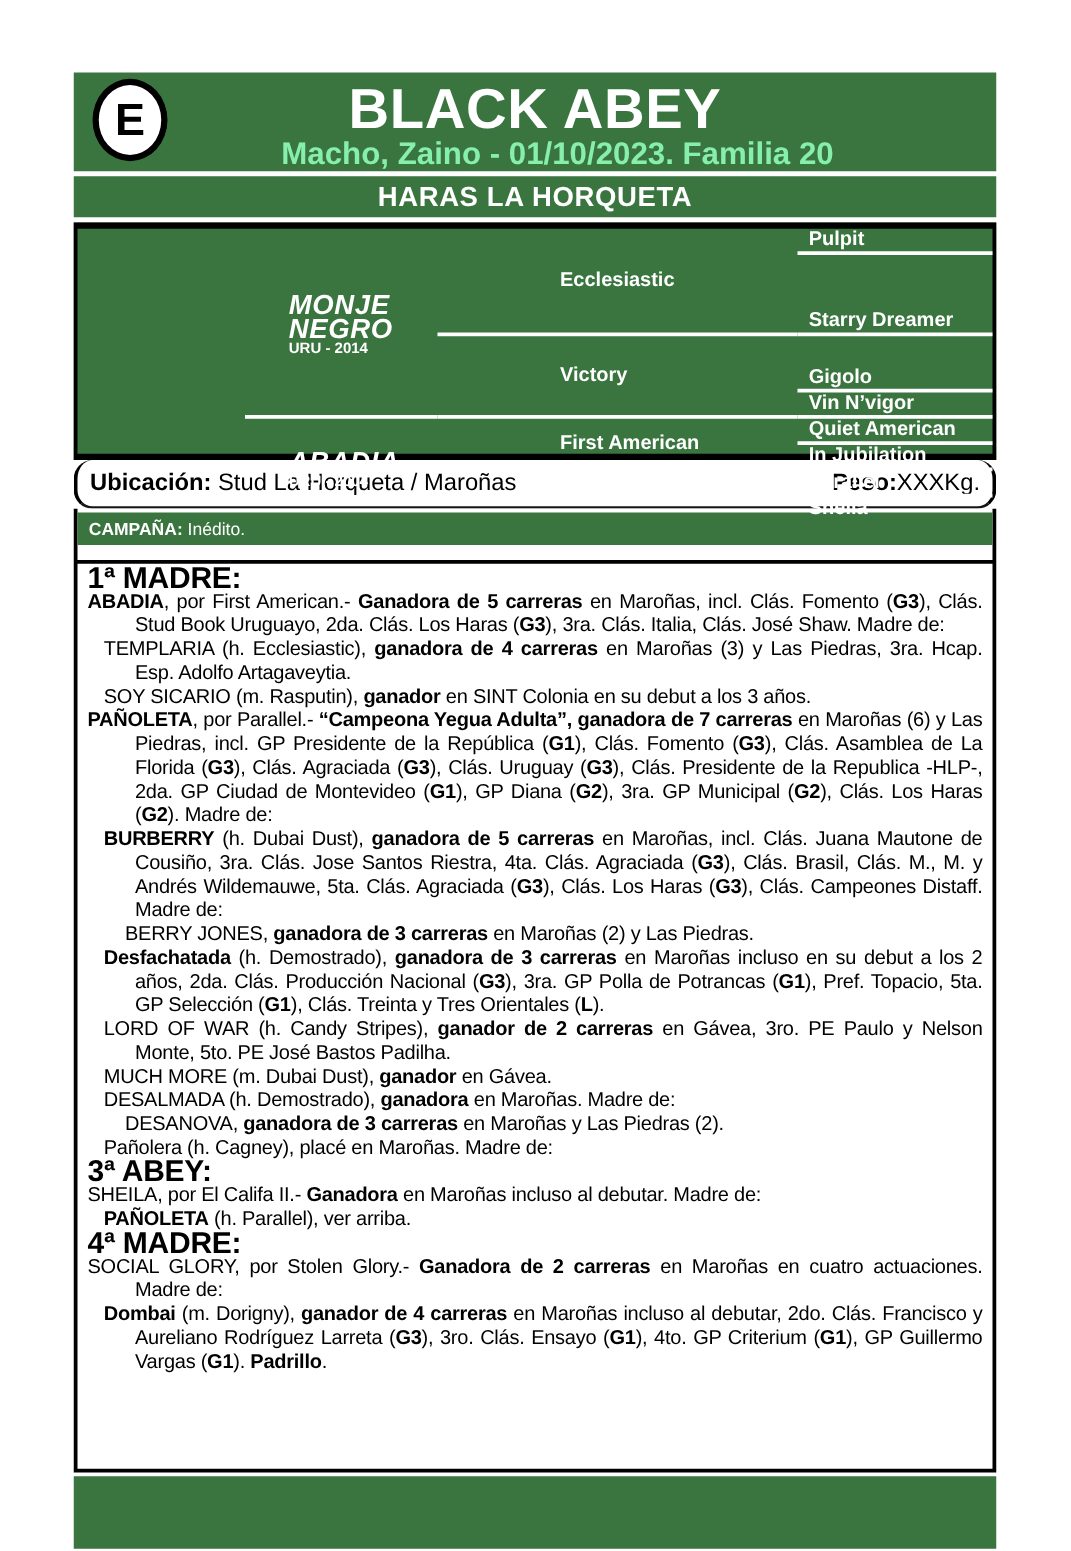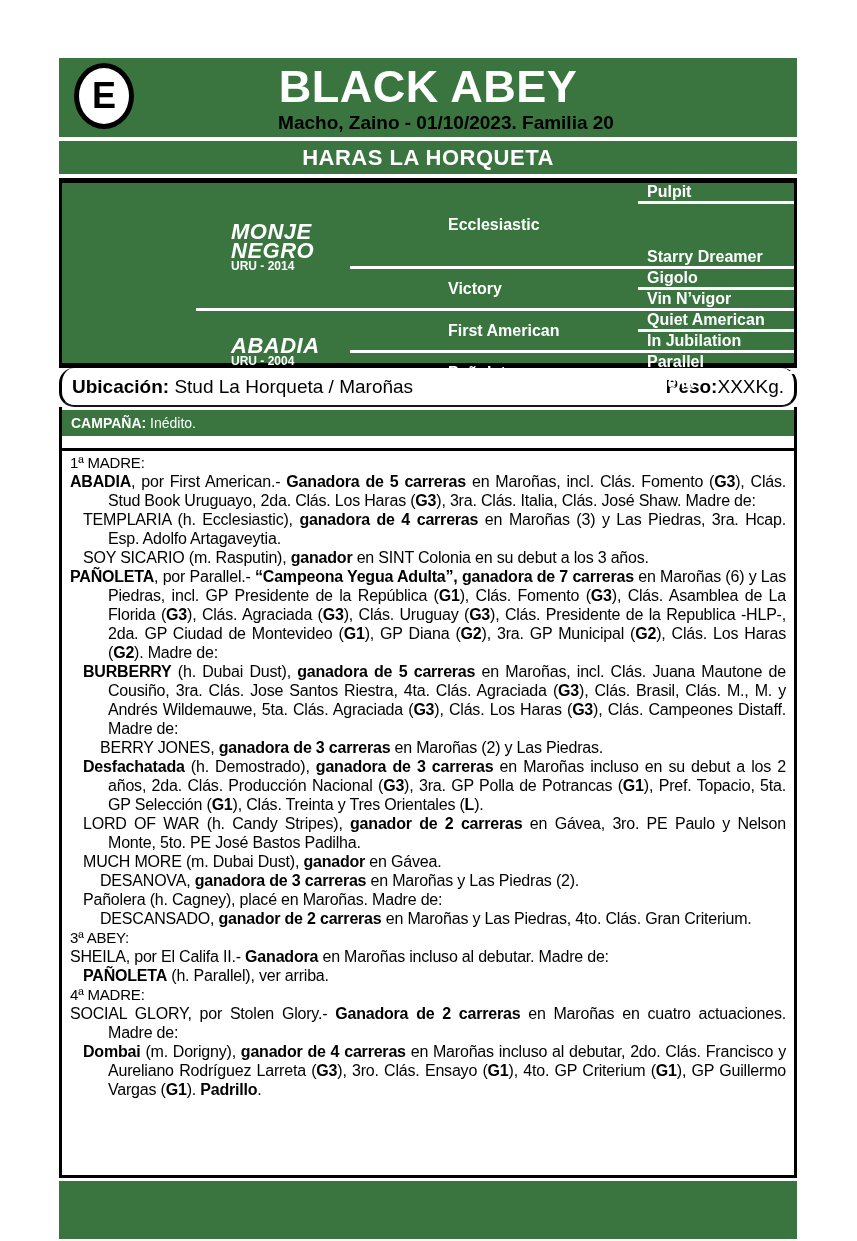--- a/index.html
+++ b/index.html
@@ -10,21 +10,21 @@
   
   .header-band { height:79px; background:var(--green); position:relative;
                  text-align:center; overflow:hidden; }
   .e-badge { position:absolute; left:15px; top:5px; width:60px; height:66px;
              background:#fff; border:5px solid #000; border-radius:50%;
              display:flex; align-items:center; justify-content:center;
              box-sizing:border-box; }
   .e-badge span { font-weight:bold; font-size:36px; color:#000; line-height:1; }
   .title { font-size:45px; font-weight:bold; color:#fff; line-height:52px;
            letter-spacing:0.5px; padding-top:3px; }
-  .subtitle { font-size:19px; font-weight:bold; color:#000000; line-height:20px;margin-left:36px; }
+  .subtitle { font-size:25px; font-weight:bold; color:#86efac; line-height:20px;margin-left:36px; }
   .gap4 { height:4px; background:#fff; }
   .haras-band { height:33px; background:var(--green); color:#fff;
                 font-weight:bold; font-size:22px; line-height:33px;
                 text-align:center; letter-spacing:0.5px; }
 
   
   .ped { display:grid; grid-template-columns:288px 288px 1fr;
          grid-template-rows:repeat(8,1fr); height:180px; background:var(--green);
          border-top:5px solid #000; border-bottom:5px solid #000;
          border-left:3px solid #000; border-right:3px solid #000; }
@@ -51,21 +51,21 @@
   .campana { height:26px; background:var(--green); color:#fff;
              display:flex; align-items:center; padding-left:9px; font-size:14px; }
   .pre-body-gap { height:12px; border-left:3px solid #000;
                   border-right:3px solid #000; background:#fff; }
 
   
   .body-box { border:3px solid #000; height:722px; overflow:hidden;
               padding:2px 8px 0 8px; box-sizing:content-box;
               font-size:16px; line-height:19px; color:#000;
               letter-spacing:-0.2px; }
-  .sec-head { font-weight:normal; font-size:15px; line-height:19px; }
+  .sec-head { font-weight:bold; font-size:24px; line-height:19px; }
   p.fam { margin:0; text-align:justify; }
   .ind0 { padding-left:38px; text-indent:-38px; }
   .ind1 { padding-left:38px; text-indent:-25px; }
   .ind2 { padding-left:38px; text-indent:-8px; }
 
   .footer-bar { height:58px; background:var(--green); margin-top:3px; }
 </style>
 </head>
 <body>
 
@@ -87,21 +87,21 @@
 
   <div class="ped">
       <div class="cell g1 sep" style="grid-row: 1 / span 4;">
         <span class="nm">MONJE NEGRO</span>
         <span class="org">URU - 2014</span>
       </div>
       <div class="cell g2 bb" style="grid-row: 1 / span 2;">Ecclesiastic</div>
       <div class="cell g3 bb" style="grid-row: 1 / span 1;">Pulpit</div>
       <div class="cell g3 bb" style="grid-row: 2 / span 1; margin-top: 44px;">Starry Dreamer</div>
       <div class="cell g2 bb" style="grid-row: 3 / span 2;">Victory</div>
-      <div class="cell g3 bb" style="grid-row: 3 / span 1;">Gigolo</div>
+      <div class="cell g3 bb" style="grid-row: 3 / span 1; margin-top: 24px;">Gigolo</div>
       <div class="cell g3 bb" style="grid-row: 4 / span 1;">Vin N’vigor</div>
       <div class="cell g1" style="grid-row: 5 / span 4;">
         <span class="nm">ABADIA</span>
         <span class="org">URU - 2004</span>
       </div>
       <div class="cell g2 bb" style="grid-row: 5 / span 2;">First American</div>
       <div class="cell g3 bb" style="grid-row: 5 / span 1;">Quiet American</div>
       <div class="cell g3 bb" style="grid-row: 6 / span 1;">In Jubilation</div>
       <div class="cell g2" style="grid-row: 7 / span 2;">Pañoleta</div>
       <div class="cell g3 bb" style="grid-row: 7 / span 1;">Parallel</div>
@@ -130,23 +130,23 @@
       <div class="sec-head">1ª MADRE:</div>
       <p class="fam ind0"><b>ABADIA</b><span>, por First American.- </span><b>Ganadora de 5 carreras</b><span> en Maroñas, incl. Clás. Fomento (</span><b>G3</b><span>), Clás. Stud Book Uruguayo, 2da. Clás. Los Haras (</span><b>G3</b><span>), 3ra. Clás. Italia, Clás. José Shaw. Madre de:</span></p>
       <p class="fam ind1"><span>TEMPLARIA (h. Ecclesiastic), </span><b>ganadora de 4 carreras</b><span> en Maroñas (3) y Las Piedras, 3ra. Hcap. Esp. Adolfo Artagaveytia.</span></p>
       <p class="fam ind1"><span>SOY SICARIO (m. Rasputin), </span><b>ganador</b><span> en SINT Colonia en su debut a los 3 años.</span></p>
       <p class="fam ind0"><b>PAÑOLETA</b><span>, por Parallel.- </span><b>“Campeona Yegua Adulta”, ganadora de 7 carreras</b><span> en Maroñas (6) y Las Piedras, incl. GP Presidente de la República (</span><b>G1</b><span>), Clás. Fomento (</span><b>G3</b><span>), Clás. Asamblea de La Florida (</span><b>G3</b><span>), Clás. Agraciada (</span><b>G3</b><span>), Clás. Uruguay (</span><b>G3</b><span>), Clás. Presidente de la Republica -HLP-, 2da. GP Ciudad de Montevideo (</span><b>G1</b><span>), GP Diana (</span><b>G2</b><span>), 3ra. GP Municipal (</span><b>G2</b><span>), Clás. Los Haras (</span><b>G2</b><span>). Madre de:</span></p>
       <p class="fam ind1"><b>BURBERRY</b><span> (h. Dubai Dust), </span><b>ganadora de 5 carreras</b><span> en Maroñas, incl. Clás. Juana Mautone de Cousiño, 3ra. Clás. Jose Santos Riestra, 4ta. Clás. Agraciada (</span><b>G3</b><span>), Clás. Brasil, Clás. M., M. y Andrés Wildemauwe, 5ta. Clás. Agraciada (</span><b>G3</b><span>), Clás. Los Haras (</span><b>G3</b><span>), Clás. Campeones Distaff. Madre de:</span></p>
       <p class="fam ind2"><span>BERRY JONES, </span><b>ganadora de 3 carreras</b><span> en Maroñas (2) y Las Piedras.</span></p>
       <p class="fam ind1"><b>Desfachatada</b><span> (h. Demostrado), </span><b>ganadora de 3 carreras</b><span> en Maroñas incluso en su debut a los 2 años, 2da. Clás. Producción Nacional (</span><b>G3</b><span>), 3ra. GP Polla de Potrancas (</span><b>G1</b><span>), Pref. Topacio, 5ta. GP Selección (</span><b>G1</b><span>), Clás. Treinta y Tres Orientales (</span><b>L</b><span>).</span></p>
       <p class="fam ind1"><span>LORD OF WAR (h. Candy Stripes), </span><b>ganador de 2 carreras</b><span> en Gávea, 3ro. PE Paulo y Nelson Monte, 5to. PE José Bastos Padilha.</span></p>
       <p class="fam ind1"><span>MUCH MORE (m. Dubai Dust), </span><b>ganador</b><span> en Gávea.</span></p>
+      <p class="fam ind1"><span>DESALMADA (h. Demostrado), </span><b>ganadora</b><span> en Maroñas. Madre de:</span></p>
       <p class="fam ind2"><span>DESANOVA, </span><b>ganadora de 3 carreras</b><span> en Maroñas y Las Piedras (2).</span></p>
       <p class="fam ind1"><span>Pañolera (h. Cagney), placé en Maroñas. Madre de:</span></p>
-      <p class="fam ind2"><span>DESCANSADO, </span><b>ganador de 2 carreras</b><span> en Maroñas y Las Piedras, 4to. Clás. Gran Criterium.</span></p>
       <div class="sec-head">3ª ABEY:</div>
       <p class="fam ind0"><span>SHEILA, por El Califa II.- </span><b>Ganadora</b><span> en Maroñas incluso al debutar. Madre de:</span></p>
       <p class="fam ind1"><b>PAÑOLETA</b><span> (h. Parallel), ver arriba.</span></p>
       <div class="sec-head">4ª MADRE:</div>
       <p class="fam ind0"><span>SOCIAL GLORY, por Stolen Glory.- </span><b>Ganadora de 2 carreras</b><span> en Maroñas en cuatro actuaciones. Madre de:</span></p>
       <p class="fam ind1"><b>Dombai</b><span> (m. Dorigny), </span><b>ganador de 4 carreras</b><span> en Maroñas incluso al debutar, 2do. Clás. Francisco y Aureliano Rodríguez Larreta (</span><b>G3</b><span>), 3ro. Clás. Ensayo (</span><b>G1</b><span>), 4to. GP Criterium (</span><b>G1</b><span>), GP Guillermo Vargas (</span><b>G1</b><span>). </span><b>Padrillo</b><span>.</span></p>
     </div>
 
   <div class="footer-bar"></div>
 

